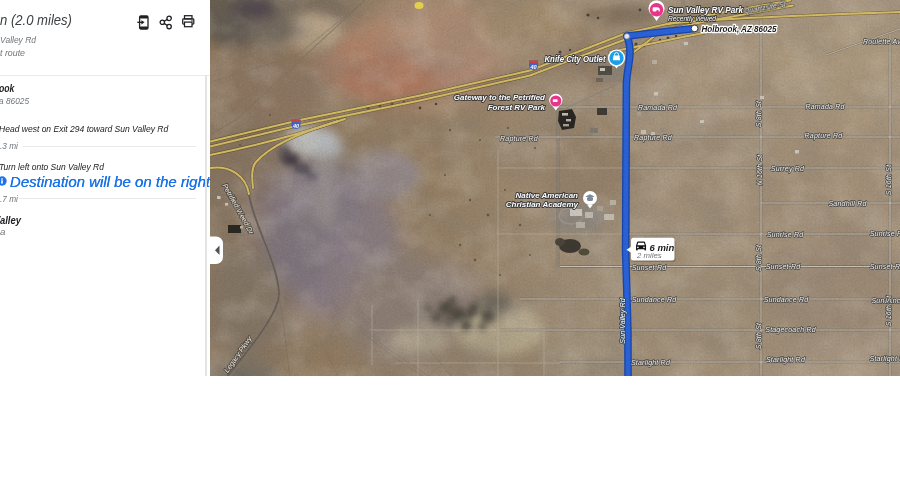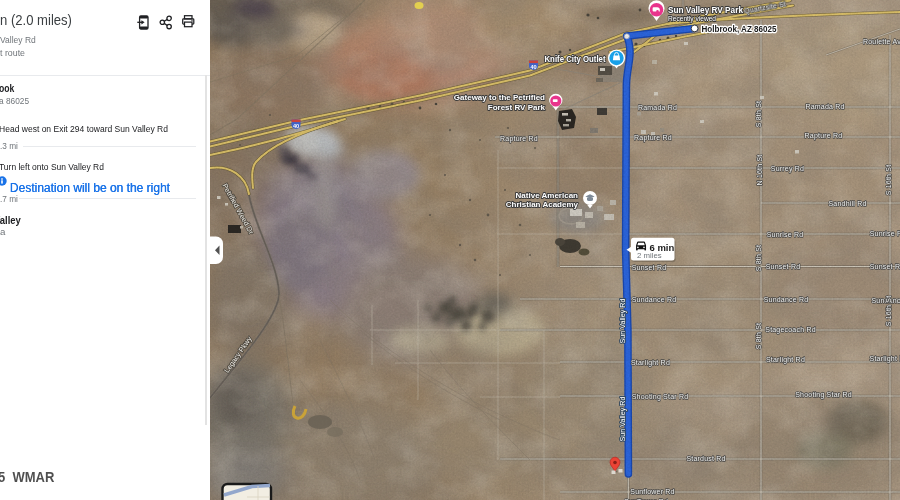--- a/index.html
+++ b/index.html
@@ -1,17 +1,17 @@
 <!DOCTYPE html>
 <html><head>
 <meta charset="utf-8">
 <style>
 html,body{margin:0;padding:0;width:900px;height:500px;overflow:hidden;background:#fff;
 font-family:"Liberation Sans",sans-serif;}
-#stage{position:relative;width:900px;height:500px;overflow:hidden;}
+#stage{position:relative;width:900px;height:376px;overflow:hidden;font-style:italic;}
 .abs{position:absolute;line-height:1;white-space:nowrap;}
 .gray{color:#70757a;}
 .dark{color:#202124;}
 </style>
 </head>
 <body>
 <div id="stage">
 
   <div class="abs" style="left:0;top:0;width:210px;height:500px;background:#fff;z-index:5;"></div>
 
@@ -55,21 +55,21 @@
   <div class="abs" style="left:23px;top:146px;width:173px;height:1px;background:#e8eaed;z-index:6;"></div>
 
   <div class="abs dark" style="left:-1.5px;top:161.5px;font-size:9.75px;transform:scaleX(0.868);transform-origin:0 0;z-index:6;">Turn left onto Sun Valley Rd</div>
 
   <svg class="abs" style="left:-3.5px;top:175.8px;z-index:6;" width="10" height="10" viewBox="0 0 10 10">
     <circle cx="5" cy="5" r="4.7" fill="#1a73e8"></circle>
     <rect x="4.2" y="4.3" width="1.6" height="3.3" fill="#fff"></rect>
     <rect x="4.2" y="2.3" width="1.6" height="1.4" fill="#fff"></rect>
   </svg>
 
-  <div class="abs" style="left:9.8px;top:174.3px;font-size:12px;color:#1a73e8;text-shadow:0.3px 0 0 #1a73e8;z-index:6;margin-top:8px;">Destination will be on the right</div>
+  <div class="abs" style="left:9.8px;top:174.3px;font-size:15px;color:#1a73e8;text-shadow:0.3px 0 0 #1a73e8;z-index:6;">Destination will be on the right</div>
 
   <div class="abs gray" style="left:-4.6px;top:195.8px;font-size:8.25px;z-index:6;">1.7 mi</div>
   <div class="abs" style="left:19px;top:198px;width:177px;height:1px;background:#e8eaed;z-index:6;"></div>
 
   <div class="abs dark" style="left:-6.3px;top:214.8px;font-size:10.8px;font-weight:bold;transform:scaleX(0.875);transform-origin:0 0;z-index:6;">Valley</div>
 
   <div class="abs gray" style="left:0;top:226.9px;font-size:9.75px;z-index:6;">a</div>
 
   <div class="abs" style="left:205px;top:75px;width:2px;height:350px;background:#e3e3e3;z-index:6;"></div>
 

